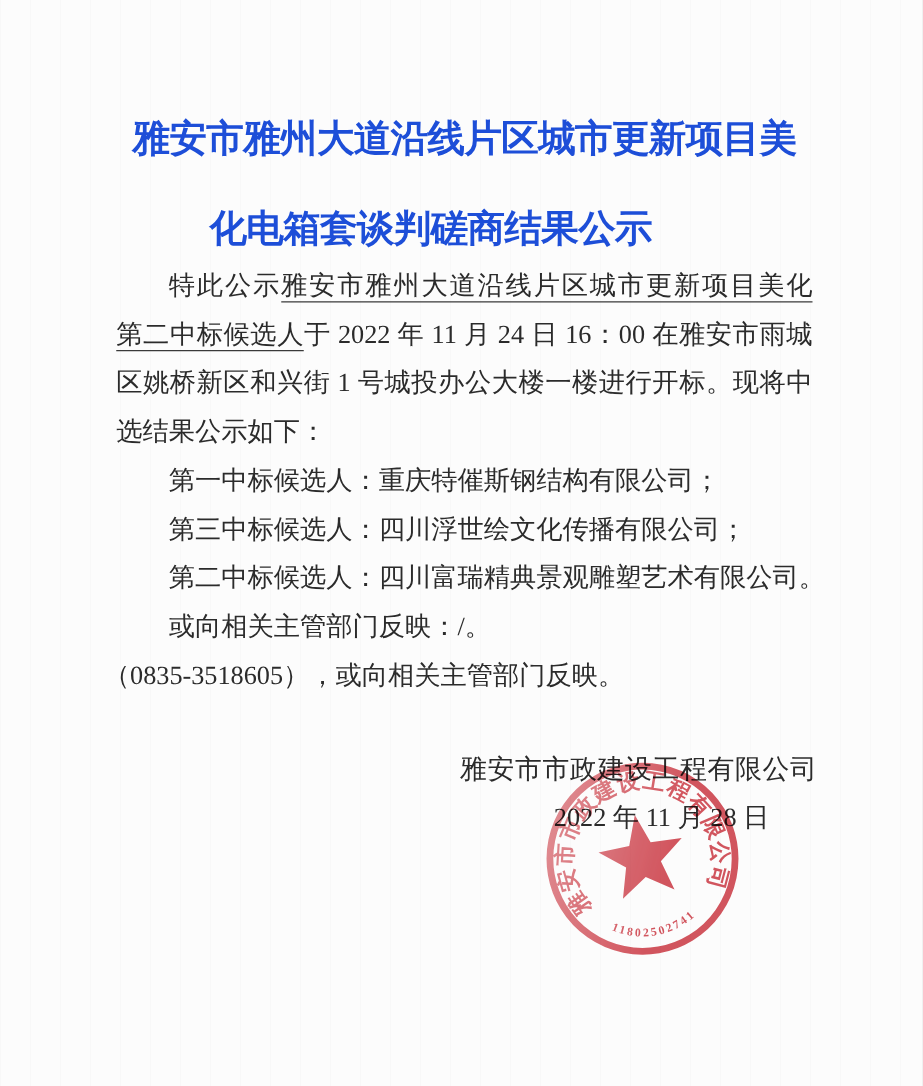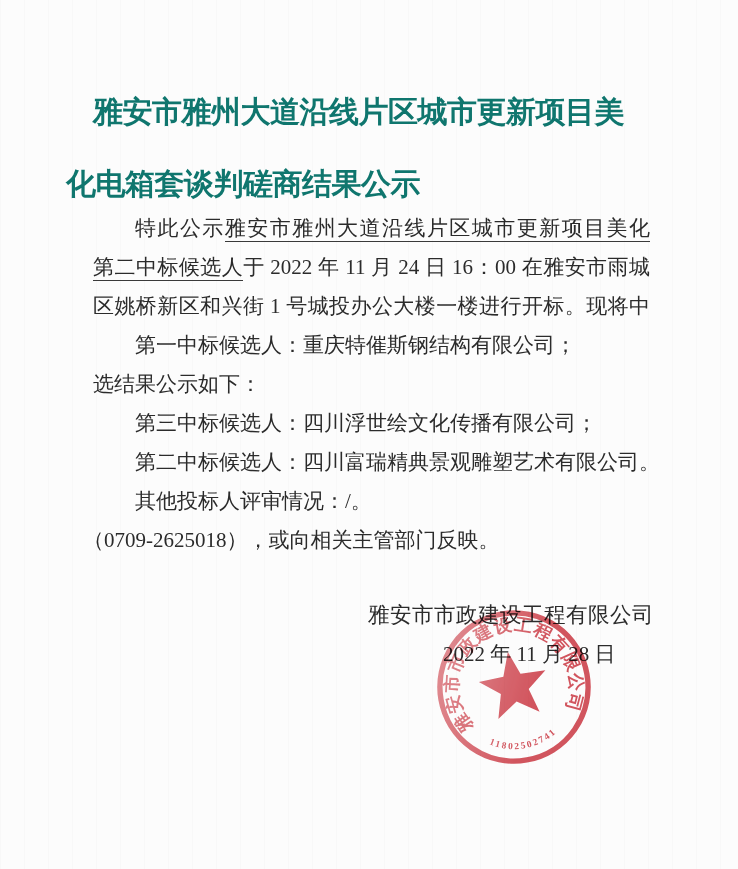--- a/index.html
+++ b/index.html
@@ -18,22 +18,22 @@
     background:repeating-linear-gradient(90deg,
       rgba(0,0,0,0.016) 0 1px, transparent 1px 24px);
     pointer-events:none;
   }
   .content{
     position:absolute;left:93px;top:0;width:557px;
   }
   .title{
     margin:90px 0 0 0;
     font-size:30px;line-height:44px;
-    font-weight:bold;color:#0f766e;
-    text-align:left;letter-spacing:-0.5px;
+    font-weight:bold;color:#1d4ed8;
+    text-align:center;letter-spacing:-0.5px;
   }
   .title .t2{transform:translateX(-27px);margin-top:28px;}
   .docbody{margin-top:3px;font-size:21px;}
   .line{
     line-height:39px;height:39px;white-space:nowrap;
   }
   .line.just{
     white-space:normal;
     text-align:justify;text-align-last:justify;
   }
@@ -84,29 +84,29 @@
     </div>
 
     <div class="docbody">
 
       <div class="line just ind2"><span>特此公示</span><span class="u">雅安市雅州大道沿线片区城市更新项目美化</span></div>
 
       <div class="line just"><span class="u">第二中标候选人</span><span>于 2022 年 11 月 24 日 16：00 在雅安市雨城</span></div>
 
       <div class="line just"><span>区姚桥新区和兴街 1 号城投办公大楼一楼进行开标。现将中</span></div>
 
+      <div class="line"><span>选结果公示如下：</span></div>
+
       <div class="line ind2"><span>第一中标候选人：重庆特催斯钢结构有限公司；</span></div>
-
-      <div class="line"><span>选结果公示如下：</span></div>
       <div class="line ind2"><span>第三中标候选人：四川浮世绘文化传播有限公司；</span></div>
       <div class="line ind2"><span>第二中标候选人：四川富瑞精典景观雕塑艺术有限公司。</span></div>
 
-      <div class="line ind2"><span>其他投标人评审情况：/。</span></div>
+      <div class="line ind2"><span>或向相关主管部门反映：/。</span></div>
 
-      <div class="line hang"><span>（0709-2625018），或向相关主管部门反映。</span></div>
+      <div class="line hang"><span>（0835-3518605），或向相关主管部门反映。</span></div>
 
     </div>
 
     <div class="sig-company">雅安市市政建设工程有限公司</div>
     <div class="sig-date">2022 年 11 月 28 日</div>
   </div>
 
   <svg class="seal" viewBox="0 0 160 160">
     <defs>
       <path id="arcTop" d="M 33.3 112.7 A 57 57 0 1 1 126.7 112.7" fill="none"></path>

